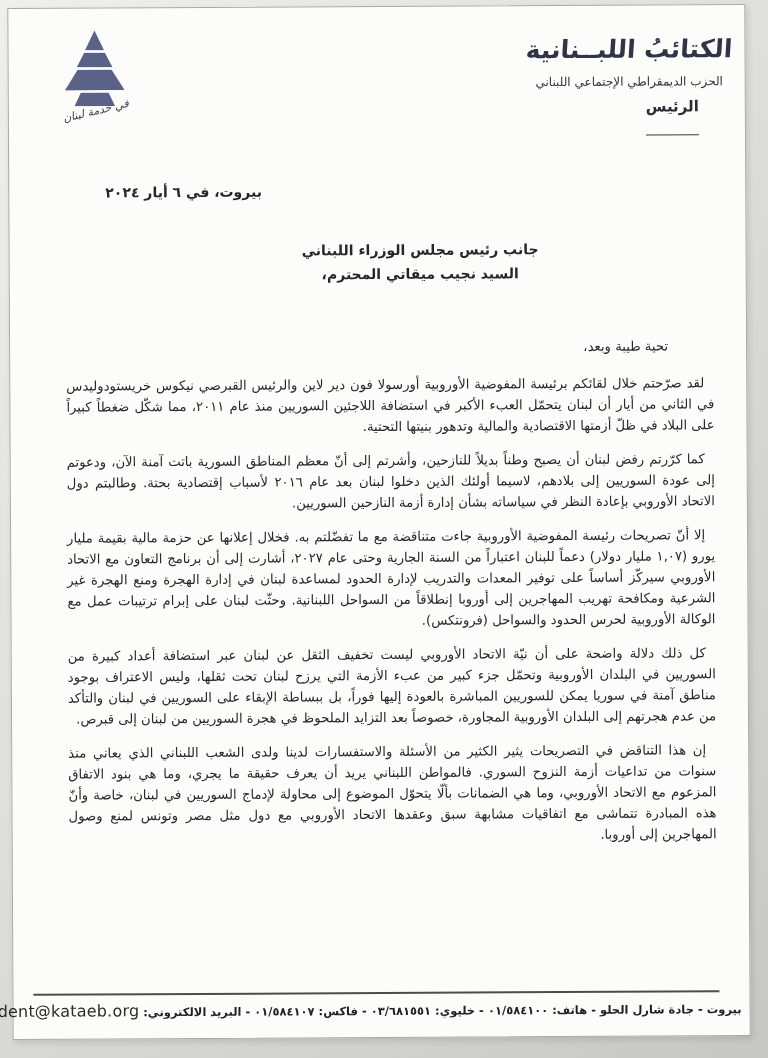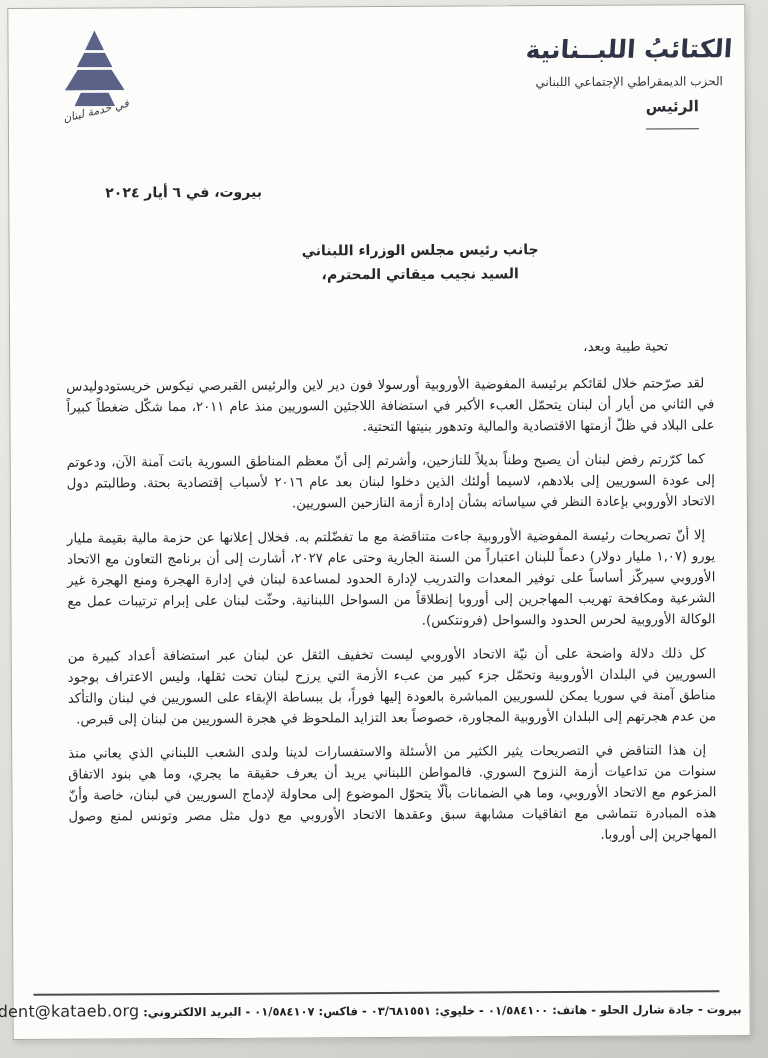--- a/index.html
+++ b/index.html
@@ -47,21 +47,21 @@
     transform:skewX(-4deg);
   }
   .subtitle{
     margin-top:7px;
     font-size:12px; color:#33333b; line-height:15px;
   }
   .role-line{ margin-top:7px; text-align:right; padding-right:38px; }
   .role{
     display:inline-block;
     font-size:15px; font-weight:bold; color:#2c2c34;
-    border-bottom:1.6px solid #3a3a42; padding-bottom:13px;
+    border-bottom:1.6px solid #3a3a42; padding-bottom:19px;
   }
 
   
   .date-line{
     position:absolute; left:70px; top:176px;
     direction:rtl;
     font-size:14px; font-weight:bold; color:#26262c;margin-left:26px;
   }
   .addressee{
     position:absolute; left:258px; top:231px; width:305px;

